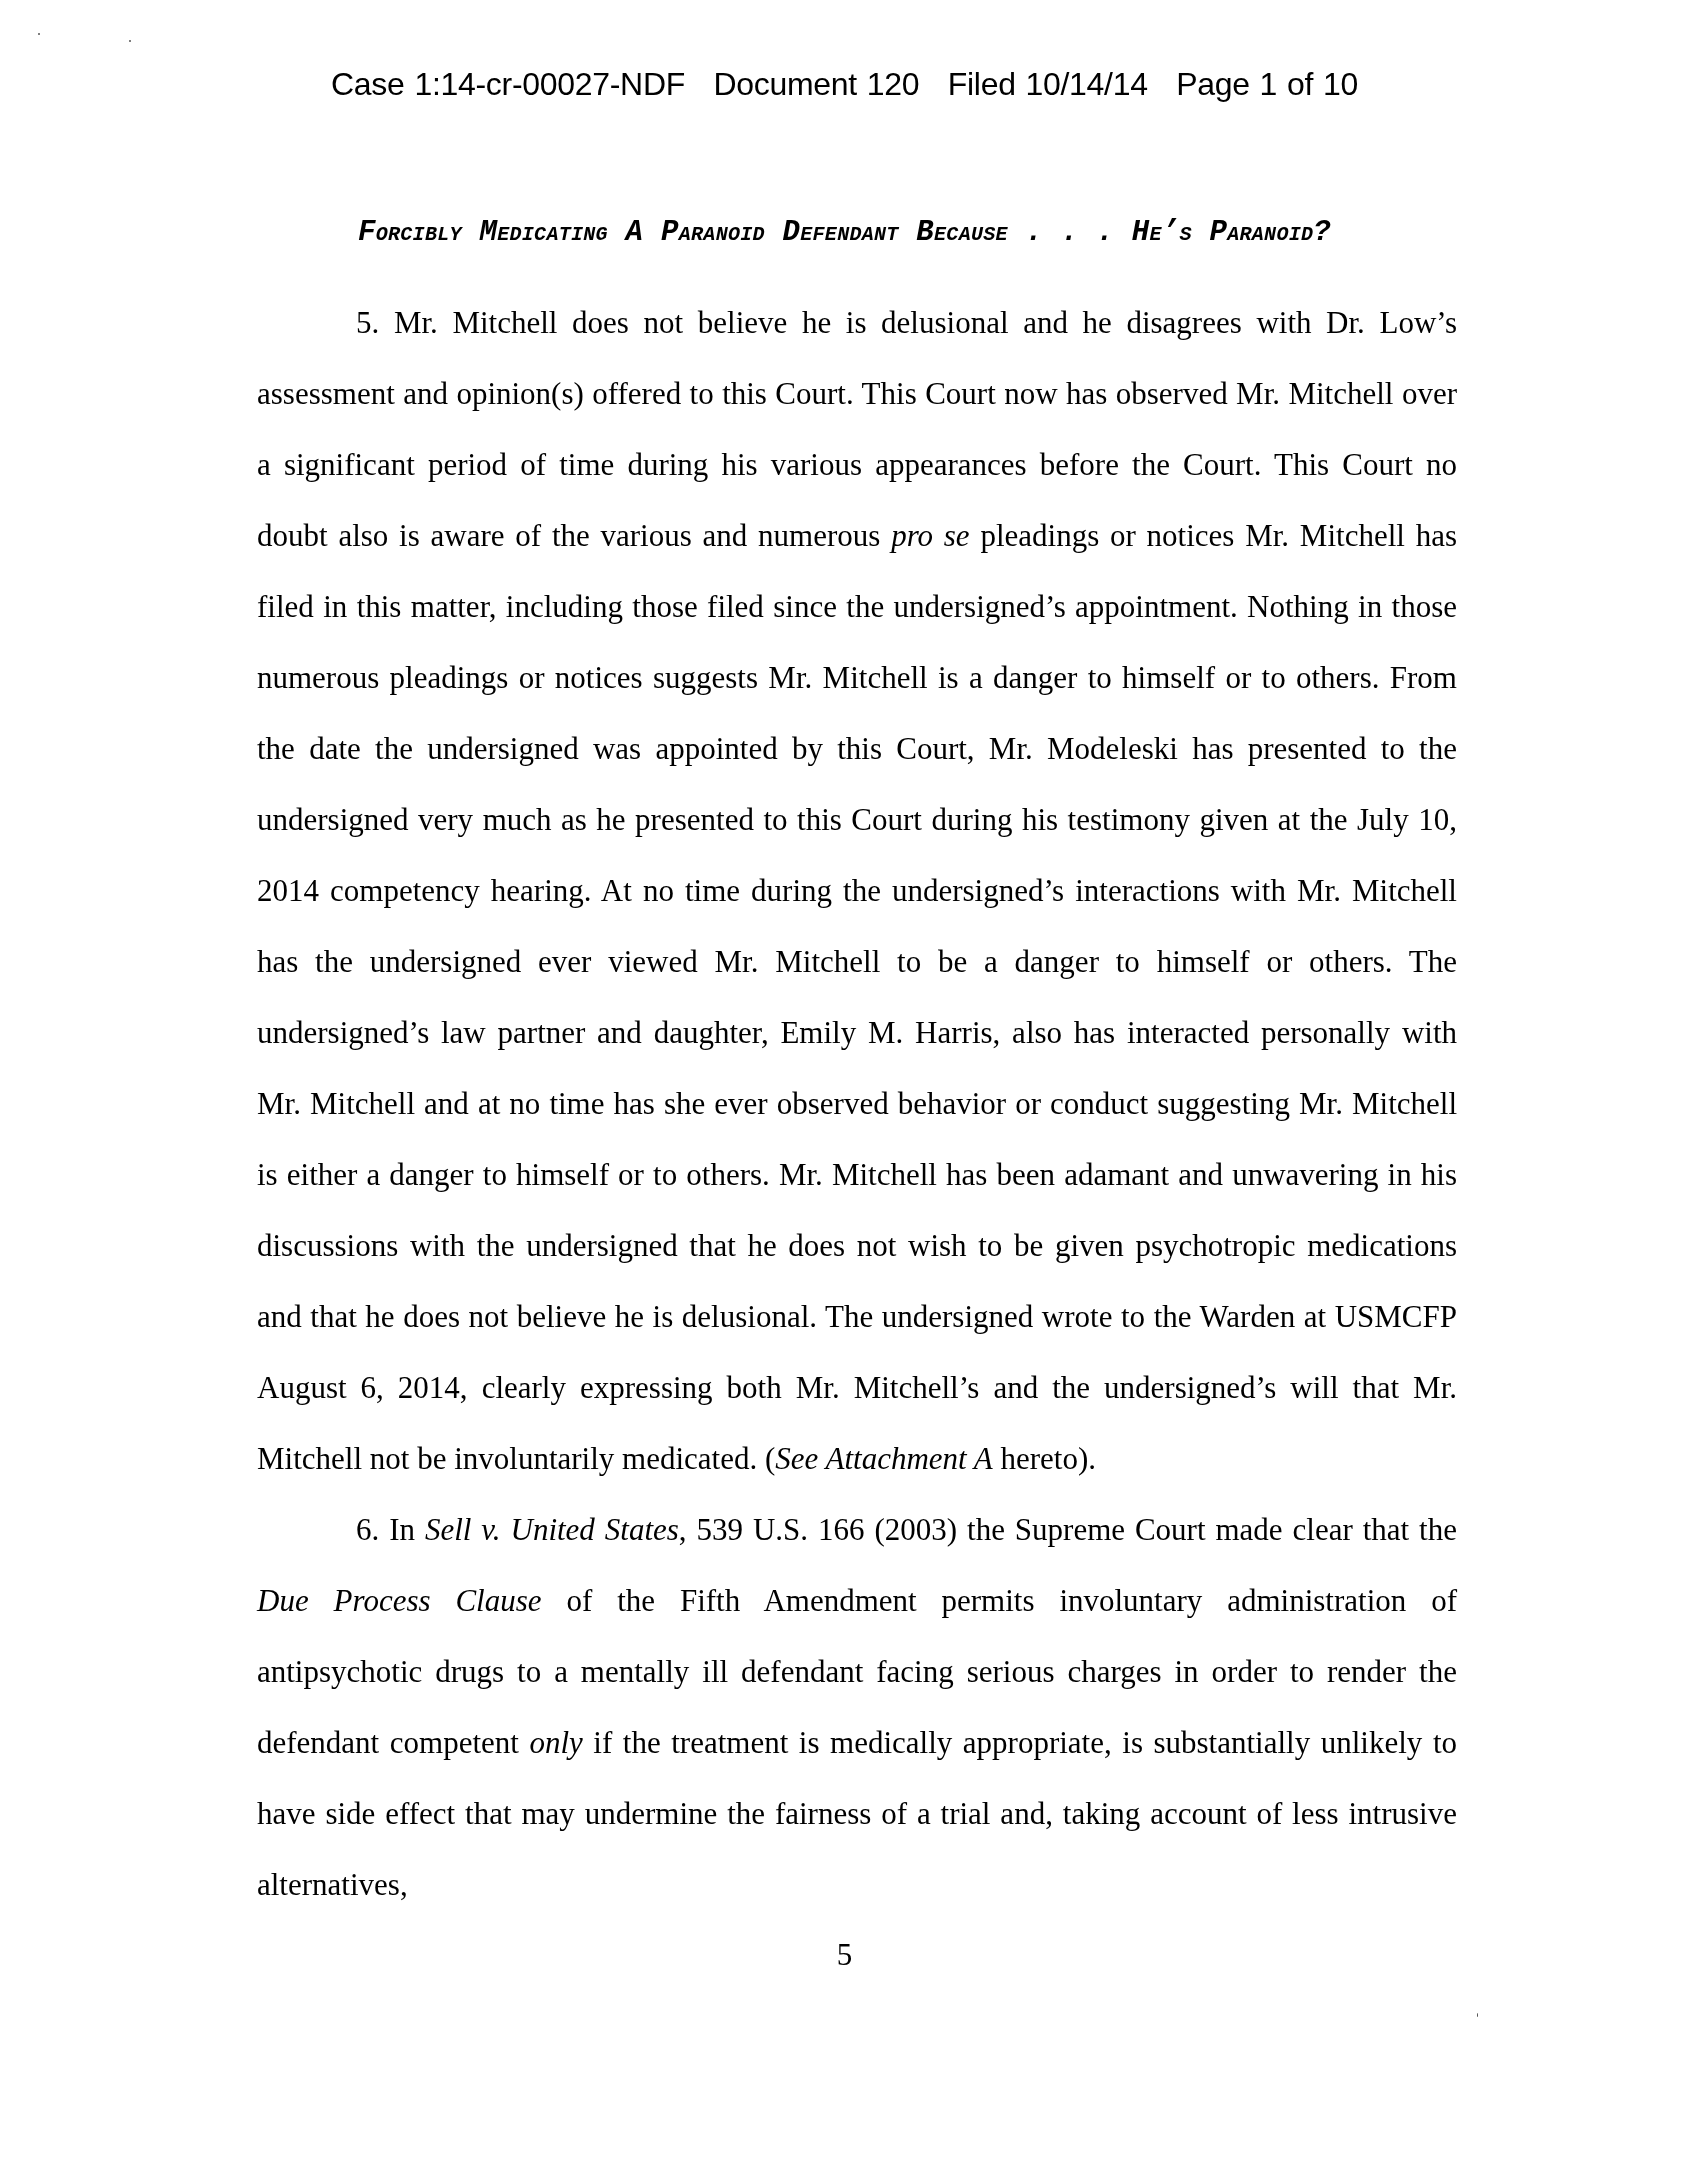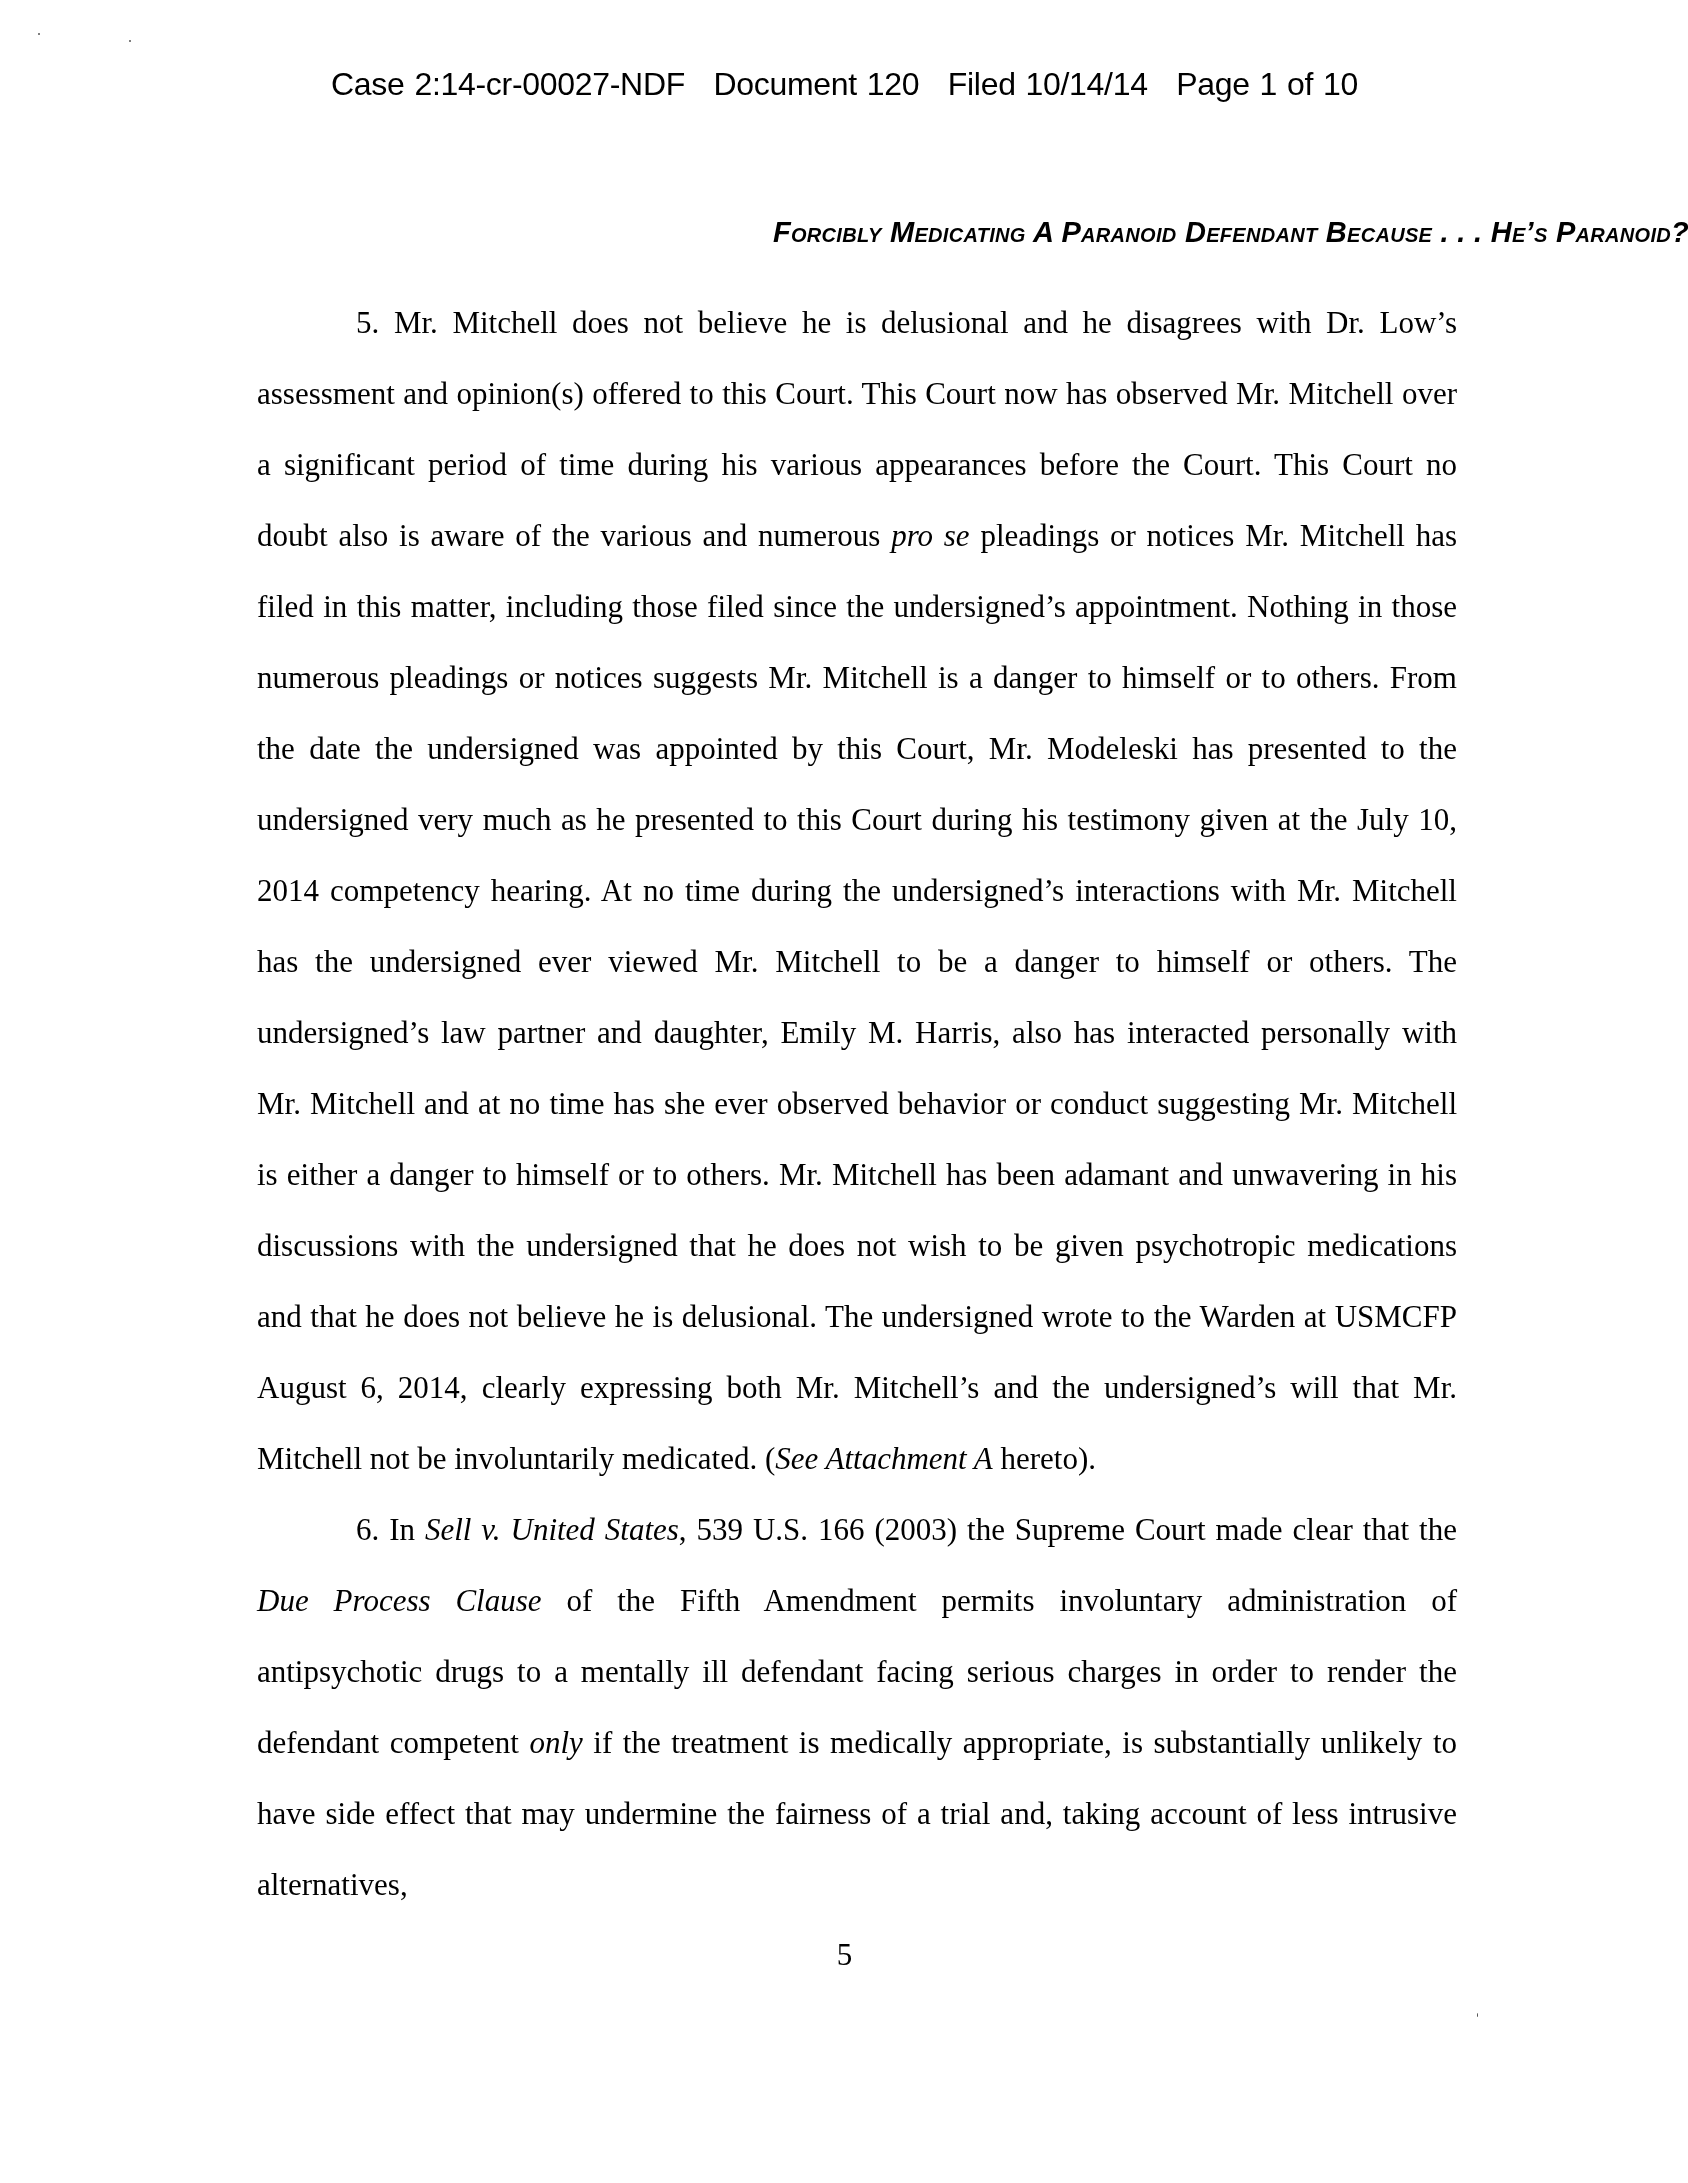--- a/index.html
+++ b/index.html
@@ -31,22 +31,22 @@
     font-size: 32px;
     letter-spacing: -0.3px;
     word-spacing: 1.3px;
   }
   .header span { margin: 0 9.3px; }
   .section-title {
     position: absolute;
     top: 216px;
     left: 0;
     width: 100%;
-    text-align: right;
-    font-family: Liberation Sans, sans-serif;
+    text-align: center;
+    font-family: Liberation Mono, monospace;
     font-style: italic;
     font-weight: bold;
     font-size: 29px;
     font-variant: small-caps;
     letter-spacing: 0.3px;
   }
   .body-text {
     position: absolute;
     left: 257px;
     top: 287px;
@@ -78,21 +78,21 @@
     background: #555;
     border-radius: 50%;
   }
 </style>
 </head>
 <body>
 
 <div class="page">
 
   <div class="header">
-    <span>Case 2:14-cr-00027-NDF</span>
+    <span>Case 1:14-cr-00027-NDF</span>
     <span>Document 120</span>
     <span>Filed 10/14/14</span>
     <span>Page 1 of 10</span>
   </div>
 
   <div class="section-title">Forcibly Medicating A Paranoid Defendant Because . . . He’s Paranoid?</div>
 
   <div class="body-text">
     <p><span>5. Mr. Mitchell does not believe he is delusional and he disagrees with Dr. Low’s assessment and opinion(s) offered to this Court. This Court now has observed Mr. Mitchell over a significant period of time during his various appearances before the Court. This Court no doubt also is aware of the various and numerous </span><i>pro se</i><span> pleadings or notices Mr. Mitchell has filed in this matter, including those filed since the undersigned’s appointment. Nothing in those numerous pleadings or notices suggests Mr. Mitchell is a danger to himself or to others. From the date the undersigned was appointed by this Court, Mr. Modeleski has presented to the undersigned very much as he presented to this Court during his testimony given at the July 10, 2014 competency hearing. At no time during the undersigned’s interactions with Mr. Mitchell has the undersigned ever viewed Mr. Mitchell to be a danger to himself or others. The undersigned’s law partner and daughter, Emily M. Harris, also has interacted personally with Mr. Mitchell and at no time has she ever observed behavior or conduct suggesting Mr. Mitchell is either a danger to himself or to others. Mr. Mitchell has been adamant and unwavering in his discussions with the undersigned that he does not wish to be given psychotropic medications and that he does not believe he is delusional. The undersigned wrote to the Warden at USMCFP August 6, 2014, clearly expressing both Mr. Mitchell’s and the undersigned’s will that Mr. Mitchell not be involuntarily medicated. (</span><i>See Attachment A</i><span> hereto).</span></p>
     <p><span>6. In </span><i>Sell v. United States</i><span>, 539 U.S. 166 (2003) the Supreme Court made clear that the </span><i>Due Process Clause</i><span> of the Fifth Amendment permits involuntary administration of antipsychotic drugs to a mentally ill defendant facing serious charges in order to render the defendant competent </span><i>only</i><span> if the treatment is medically appropriate, is substantially unlikely to have side effect that may undermine the fairness of a trial and, taking account of less intrusive alternatives,</span></p>

